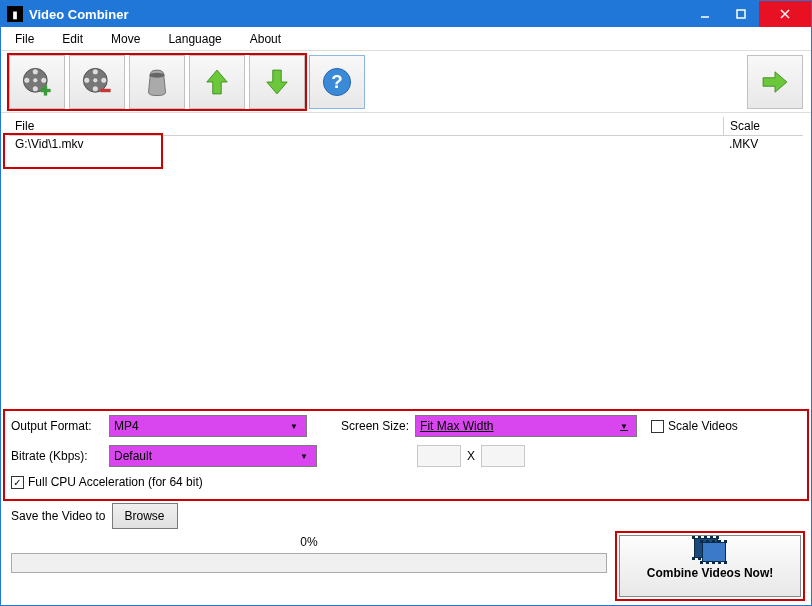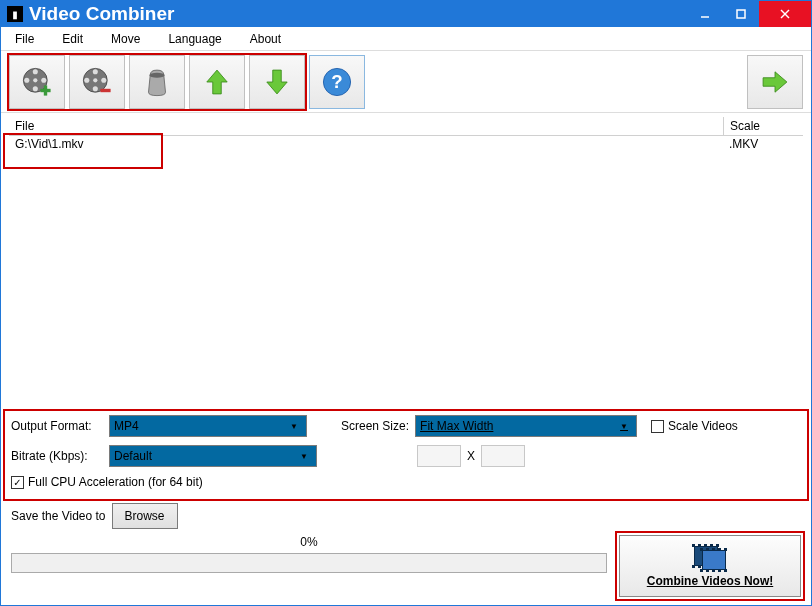--- a/index.html
+++ b/index.html
@@ -2,21 +2,21 @@
 <html><head>
 <meta charset="utf-8">
 <style>
 * { box-sizing: border-box; margin: 0; padding: 0; }
 body { font-family: Tahoma, Arial, sans-serif; font-size: 12px; background: #fff; width: 812px; height: 606px; overflow: hidden; }
 .window { width: 812px; height: 606px; display: flex; flex-direction: column; border: 1px solid #2077d8; }
 
 
 .title-bar { background: #2077d8; color: #fff; height: 26px; display: flex; align-items: center; padding-left: 6px; }
 .title-icon { width: 16px; height: 16px; background: #000; margin-right: 6px; display: flex; align-items: center; justify-content: center; color: #fff; font-size: 10px; }
-.title-text { font-weight: bold; font-size: 19px; flex: 1; }
+.title-text { font-weight: bold; font-size: 13px; flex: 1; }
 .win-controls { display: flex; }
 .win-btn { width: 36px; height: 26px; display: flex; align-items: center; justify-content: center; cursor: pointer; }
 .win-btn svg { width: 12px; height: 12px; }
 .win-close { background: #e81123; width: 52px; }
 
 
 .menu-bar { height: 24px; display: flex; align-items: center; padding: 0 10px; gap: 20px; border-bottom: 1px solid #ddd; }
 .menu-item { cursor: pointer; padding: 2px 4px; }
 
 
@@ -33,37 +33,37 @@
 .file-list { flex: 1; overflow: hidden; }
 .file-row { display: flex; }
 .file-row .col-file, .file-row .col-format { border: none; padding: 1px 6px; }
 .highlight-files { border: 2px solid #cc0000; position: absolute; pointer-events: none; }
 
 
 .settings { padding: 8px 10px; position: relative; }
 .settings-hl { position: absolute; border: 2px solid #cc0000; pointer-events: none; }
 .row { display: flex; align-items: center; margin-bottom: 8px; gap: 6px; }
 .row label { white-space: nowrap; }
-.select { border: 1px solid #7a7a7a; background: #0369a1; height: 22px; padding: 0 4px; display: flex; align-items: center; justify-content: space-between; cursor: pointer; }
+.select { border: 1px solid #7a7a7a; background: #d946ef; height: 22px; padding: 0 4px; display: flex; align-items: center; justify-content: space-between; cursor: pointer; }
 .select-arrow { width: 16px; text-align: center; font-size: 8px; }
 .num-input { width: 44px; height: 22px; border: 1px solid #c8c8c8; background: #f5f5f5; }
 .checkbox { display: flex; align-items: center; gap: 4px; cursor: pointer; }
 .chk-box { width: 13px; height: 13px; border: 1px solid #333; display: flex; align-items: center; justify-content: center; background: #fff; font-size: 10px; }
 
 
 .save-row { padding: 4px 10px; display: flex; align-items: center; gap: 6px; }
 .save-input { border: 1px solid #7a7a7a; height: 22px; flex: 1; padding: 0 4px; display: flex; align-items: center; }
 .browse-btn { border: 1px solid #7a7a7a; background: linear-gradient(#f0f0f0,#e0e0e0); height: 22px; padding: 12px 12px; cursor: pointer; display: flex; align-items: center; }
 
 
 .bottom { display: flex; align-items: stretch; padding: 2px 10px 8px; gap: 12px; }
 .progress-col { flex: 1; display: flex; flex-direction: column; gap: 4px; }
 .progress-label { text-align: center; }
 .progress-bar { height: 20px; border: 1px solid #aaa; background: #f0f0f0; }
-.combine-btn { width: 182px; height: 62px; border: 1px solid #888; background: linear-gradient(#fdfdfd,#e8e8e8); display: flex; flex-direction: column; align-items: center; justify-content: center; gap: 2px; cursor: pointer; font-weight: bold; position: relative; text-decoration: underline; }
+.combine-btn { width: 182px; height: 62px; border: 1px solid #888; background: linear-gradient(#fdfdfd,#e8e8e8); display: flex; flex-direction: column; align-items: center; justify-content: flex-start; gap: 2px; cursor: pointer; font-weight: bold; position: relative; }
 .combine-hl { position: absolute; border: 2px solid #cc0000; pointer-events: none; }
 .film-icon { width: 36px; height: 28px; position: relative; }
 .film-icon .strip { position: absolute; width: 24px; height: 20px; background: #1a4a7a; border: 1px solid #0a2a4a; }
 .film-icon .strip::before, .film-icon .strip::after { content: ""; position: absolute; left: -3px; right: -3px; height: 3px; background: repeating-linear-gradient(90deg,#0a2a4a 0 3px, transparent 3px 6px); }
 .film-icon .strip::before { top: -3px; }
 .film-icon .strip::after { bottom: -3px; }
 .film-icon .s1 { top: 2px; left: 2px; }
 .film-icon .s2 { top: 6px; left: 10px; background: #3a7ac8; }
 
 

